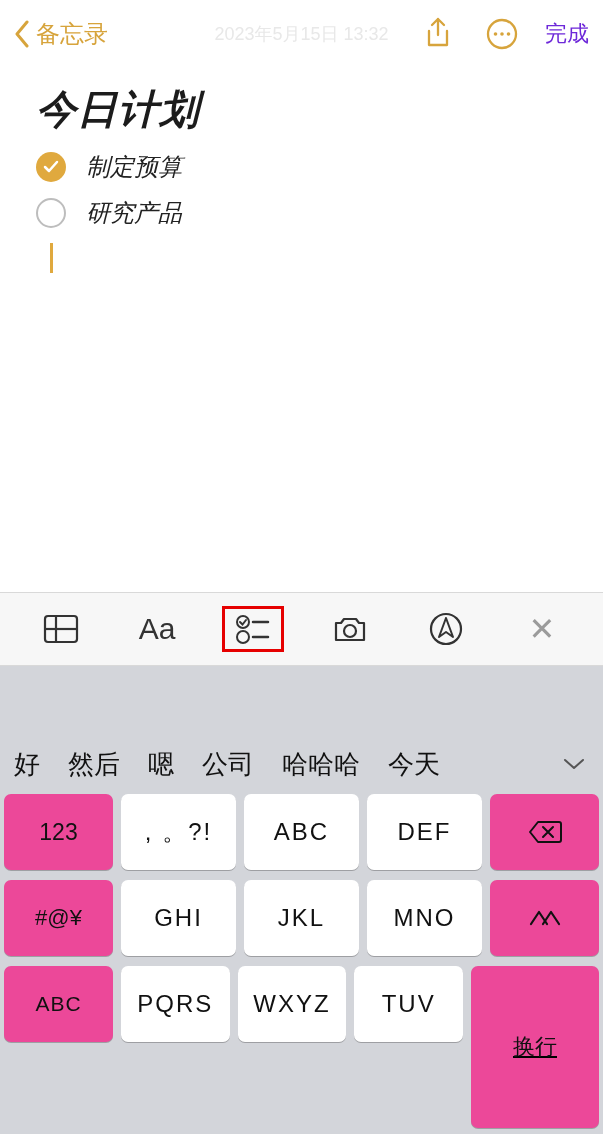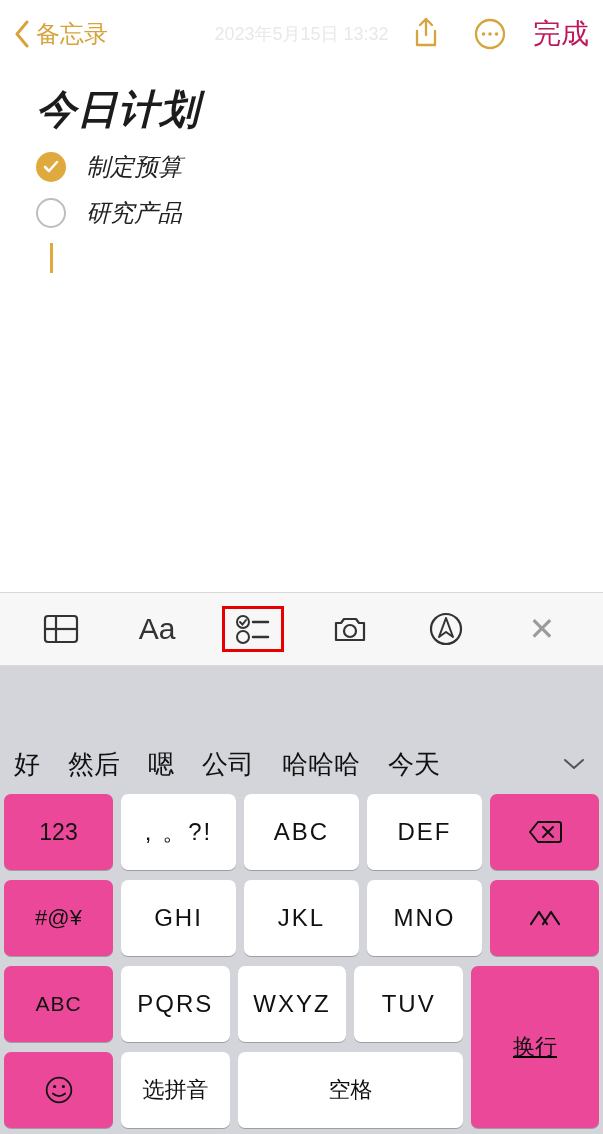--- a/index.html
+++ b/index.html
@@ -8,21 +8,21 @@
 
   
   .header { height: 68px; display: flex; align-items: center; padding: 0 14px; }
   .back { display: flex; align-items: center; color: #d7a43c; font-size: 24px; }
   .back .chev { width: 16px; height: 28px; margin-right: 6px; }
   .header-spacer { flex: 1; }
   .header-timestamp { position: absolute; left: 0; right: 0; text-align: center; color: #e8e8e8; font-size: 18px; pointer-events: none; }
   .header-icon { width: 34px; height: 34px; display: flex; align-items: center; justify-content: center; }
   .share { margin-right: 30px; }
   .more { margin-right: 26px; }
-  .done { color: #be185d; font-size: 28px; font-weight: 500; }
+  .done { color: #6d28d9; font-size: 22px; font-weight: 500; }
 
   
   .note { padding: 14px 36px 0 36px; flex: 1; position: relative; font-style: italic; }
   .title { font-size: 40px; font-weight: 700; color: #1c1c1c; margin-bottom: 14px; letter-spacing: 1px; }
   .check-row { display: flex; align-items: center; margin-bottom: 14px; }
   .bubble { width: 30px; height: 30px; border-radius: 50%; margin-right: 20px; flex: none; }
   .bubble.checked { background: #e0a93e; display: flex; align-items: center; justify-content: center; }
   .bubble.checked svg { width: 18px; height: 18px; }
   .bubble.empty { border: 2px solid #bdbdbd; }
   .check-text { font-size: 24px; color: #222; text-align: right; }
@@ -198,32 +198,20 @@
     </div>
 
     <div class="last-rows">
       <div class="last-cols">
         <div class="col-row">
           <div class="key func side" style="font-size:21px;letter-spacing:1px">ABC</div>
           <div class="key wide">PQRS</div>
           <div class="key wide">WXYZ</div>
           <div class="key wide">TUV</div>
         </div>
-        <div class="col-row">
-          <div class="key func side">
-            <svg viewBox="0 0 34 34" width="30" height="30">
-              <circle cx="17" cy="17" r="14" stroke="#111" stroke-width="2" fill="none"></circle>
-              <circle cx="12" cy="13" r="1.8" fill="#111"></circle>
-              <circle cx="22" cy="13" r="1.8" fill="#111"></circle>
-              <path d="M10 21 Q17 27 24 21" stroke="#111" stroke-width="2" fill="none" stroke-linecap="round"></path>
-            </svg>
-          </div>
-          <div class="key small" style="font-size:22px;letter-spacing:0">选拼音</div>
-          <div class="key wide" style="font-size:22px;letter-spacing:0">空格</div>
-        </div>
       </div>
       <div class="return-col">
         <div class="key func tall" style="font-size:22px;letter-spacing:0">换行</div>
       </div>
     </div>
 
   </div>
 </div>
 
 </body></html>

